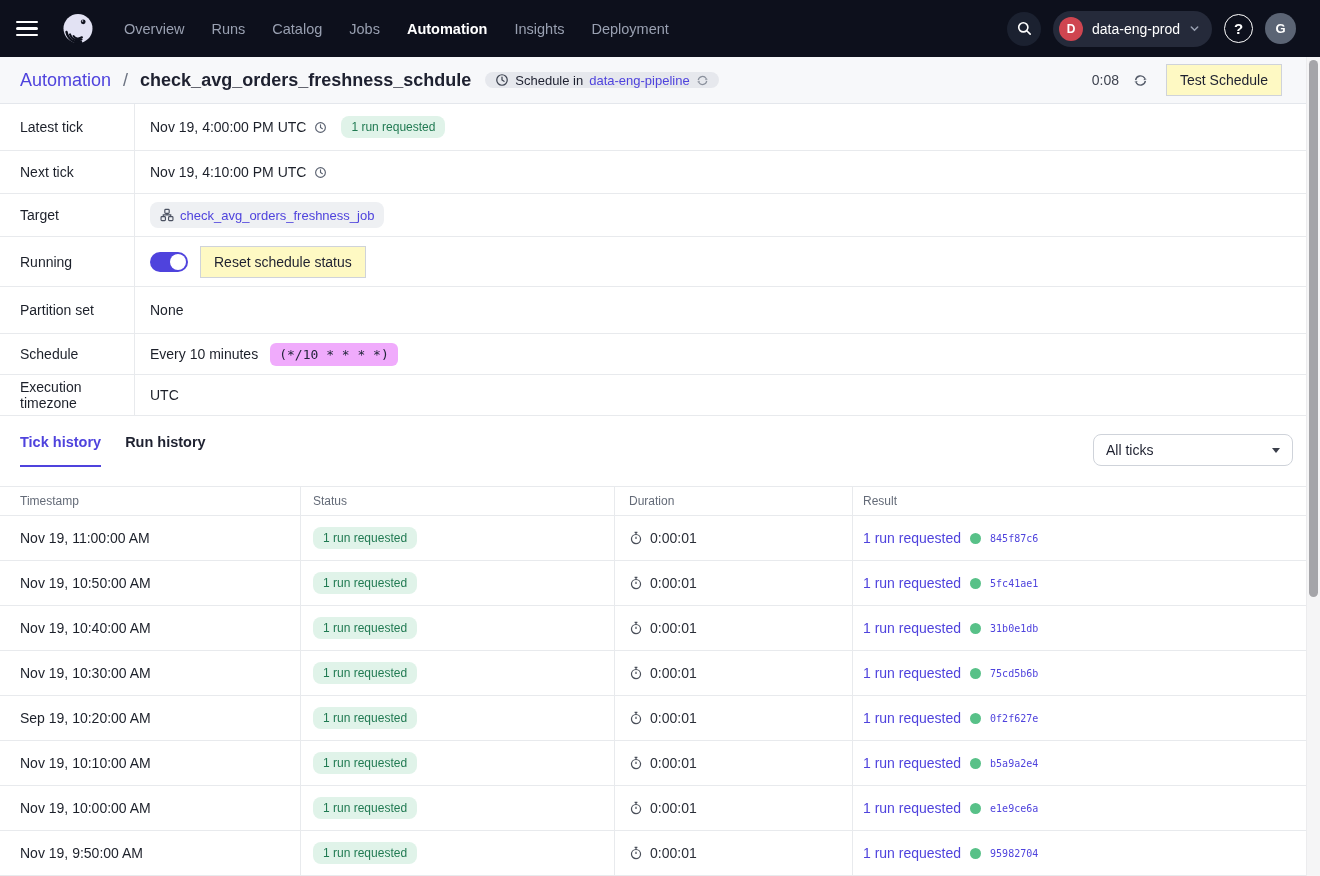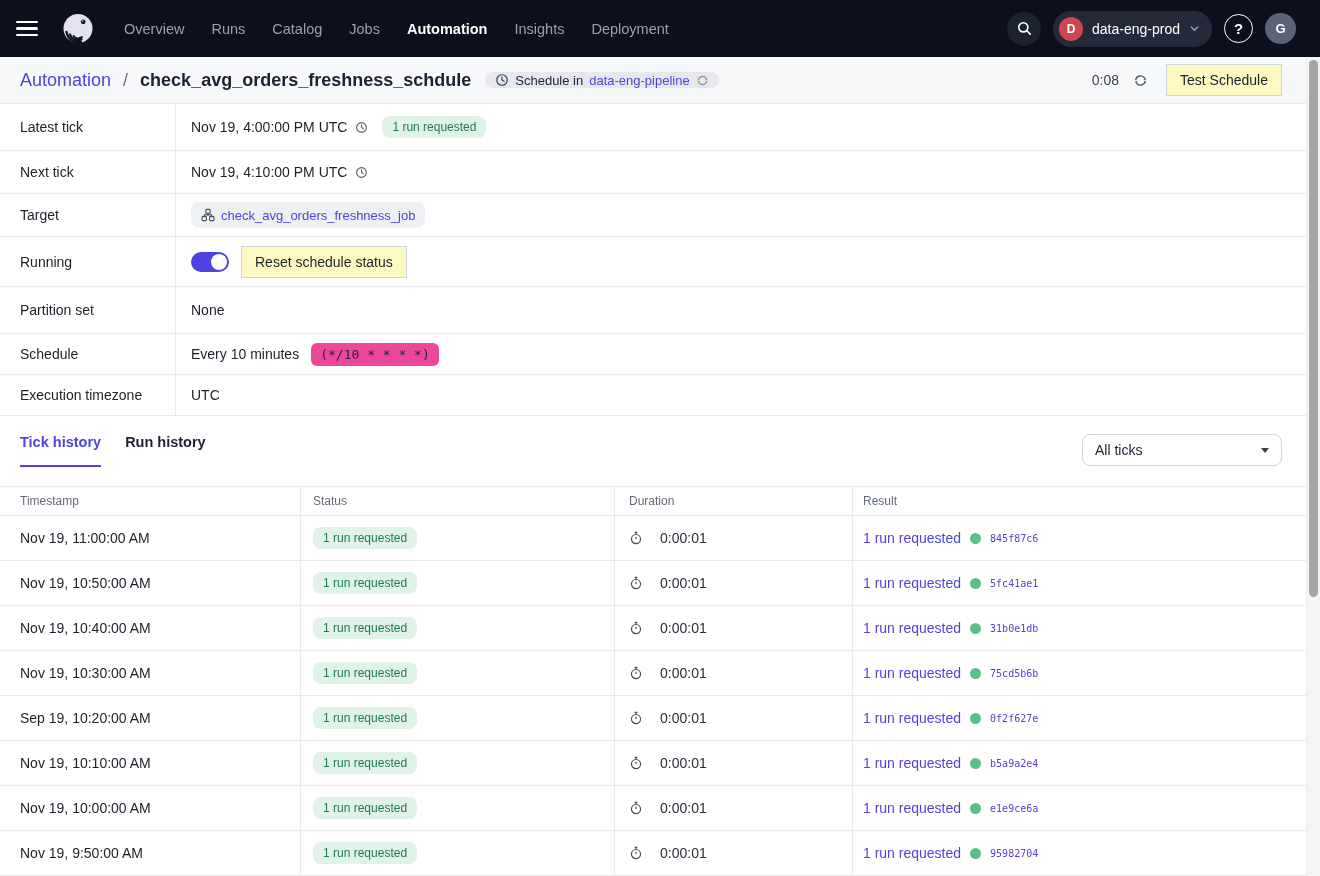--- a/index.html
+++ b/index.html
@@ -40,58 +40,58 @@
   .hdr-badge a { color:#4f43dd; text-decoration:none; cursor:pointer; }
   .hdr-spacer { flex:1; }
   .countdown { color:#3f4450; font-size:14px; }
   .icon-btn { color:#565d6a; display:flex; align-items:center; cursor:pointer; }
   .btn { height:32px; background:#fef9c3; border:1px solid #cfd3da; border-radius:0;
     font-size:14px; color:#1e2130; padding:0 13px; display:flex; align-items:center;
     cursor:pointer; font-family:inherit; }
 
   
   .detail-row { display:flex; border-bottom:1px solid #e8eaed; }
-  .detail-label { width:176px; flex-shrink:0; border-right:1px solid #e8eaed;
+  .detail-label { width:135px; flex-shrink:0; border-right:1px solid #e8eaed;
     display:flex; align-items:center; padding-left:20px; font-size:14px; color:#1c202a; }
   .detail-value { flex:1; display:flex; align-items:center; gap:8px; padding-left:15px;
     font-size:14px; color:#1c202a; }
   .clock { color:#5a6170; display:flex; }
   .pill-green { background:#e0f3e9; color:#207a52; font-size:12px; border-radius:8px;
     padding:4px 10px; white-space:nowrap; }
   .target-pill { background:#eef0f3; border-radius:8px; height:26px; display:flex;
     align-items:center; gap:6px; padding:0 10px; }
   .target-pill .job-link { color:#4f43dd; font-size:13px; text-decoration:none; cursor:pointer; }
   .toggle { width:38px; height:20px; border-radius:10px; background:#4f43dd; position:relative; cursor:pointer; }
   .toggle .knob { position:absolute; top:2px; right:2px; width:16px; height:16px;
     border-radius:50%; background:#fff; }
-  .cron-pill { background:#ec4899; color:#23263b; border-radius:6px; padding:4px 9px;
+  .cron-pill { background:#f0abfc; color:#23263b; border-radius:6px; padding:4px 9px;
     font-size:13px; }
 
   
   .tabs-bar { display:flex; justify-content:space-between; align-items:flex-start;
-    padding:18px 38px 0 20px; height:70px; }
+    padding:18px 27px 0 20px; height:70px; }
   .tabs { display:flex; gap:24px; }
   .tab { font-size:14.5px; font-weight:700; color:#1e2130; padding-bottom:15px; cursor:pointer; }
   .tab.active { color:#4f43dd; border-bottom:2px solid #4f43dd; }
   .select { width:200px; height:32px; background:#fff; border:1px solid #cfd3da; border-radius:8px;
     display:flex; align-items:center; justify-content:space-between; padding:0 12px;
     font-size:14px; color:#1e2130; cursor:pointer; }
   .select .caret { width:0; height:0; border-left:4.5px solid transparent;
     border-right:4.5px solid transparent; border-top:5.5px solid #3a3f4a; }
 
   
   .grid-row { display:grid; grid-template-columns:300px 314px 238px 1fr; }
   .tick-head { height:30px; border-top:1px solid #e8eaed; border-bottom:1px solid #e8eaed; }
   .tick-head .hcell { display:flex; align-items:center; font-size:12px; color:#646b78; }
   .tick-row { height:45px; border-bottom:1px solid #e8eaed; }
   .cell { display:flex; align-items:center; }
   .c2,.c3,.c4 { border-left:1px solid #e8eaed; }
   .c1 { padding-left:20px; } .c2 { padding-left:12px; } .c3 { padding-left:14px; } .c4 { padding-left:10px; }
   .ts-text { font-size:14px; color:#1c202a; }
-  .dur { display:flex; align-items:center; gap:17px; font-size:14px; color:#2a2e38; }
+  .dur { display:flex; align-items:center; gap:7px; font-size:14px; color:#2a2e38; }
   .dur .sw { color:#4a4f5a; display:flex; }
   .result { display:flex; align-items:center; gap:9px; }
   .result a.req { color:#4f43dd; font-size:14px; text-decoration:none; cursor:pointer; }
   .dot { width:11px; height:11px; border-radius:50%; background:#58c188; }
   .run-id { color:#4f43dd; font-size:10px; text-decoration:none; cursor:pointer; }
 
   
   .scrollbar { position:absolute; top:57px; right:0; bottom:0; width:14px; background:#f5f5f6;
     border-left:1px solid #ececee; }
   .scroll-thumb { position:absolute; top:3px; left:2px; width:9px; height:537px;

